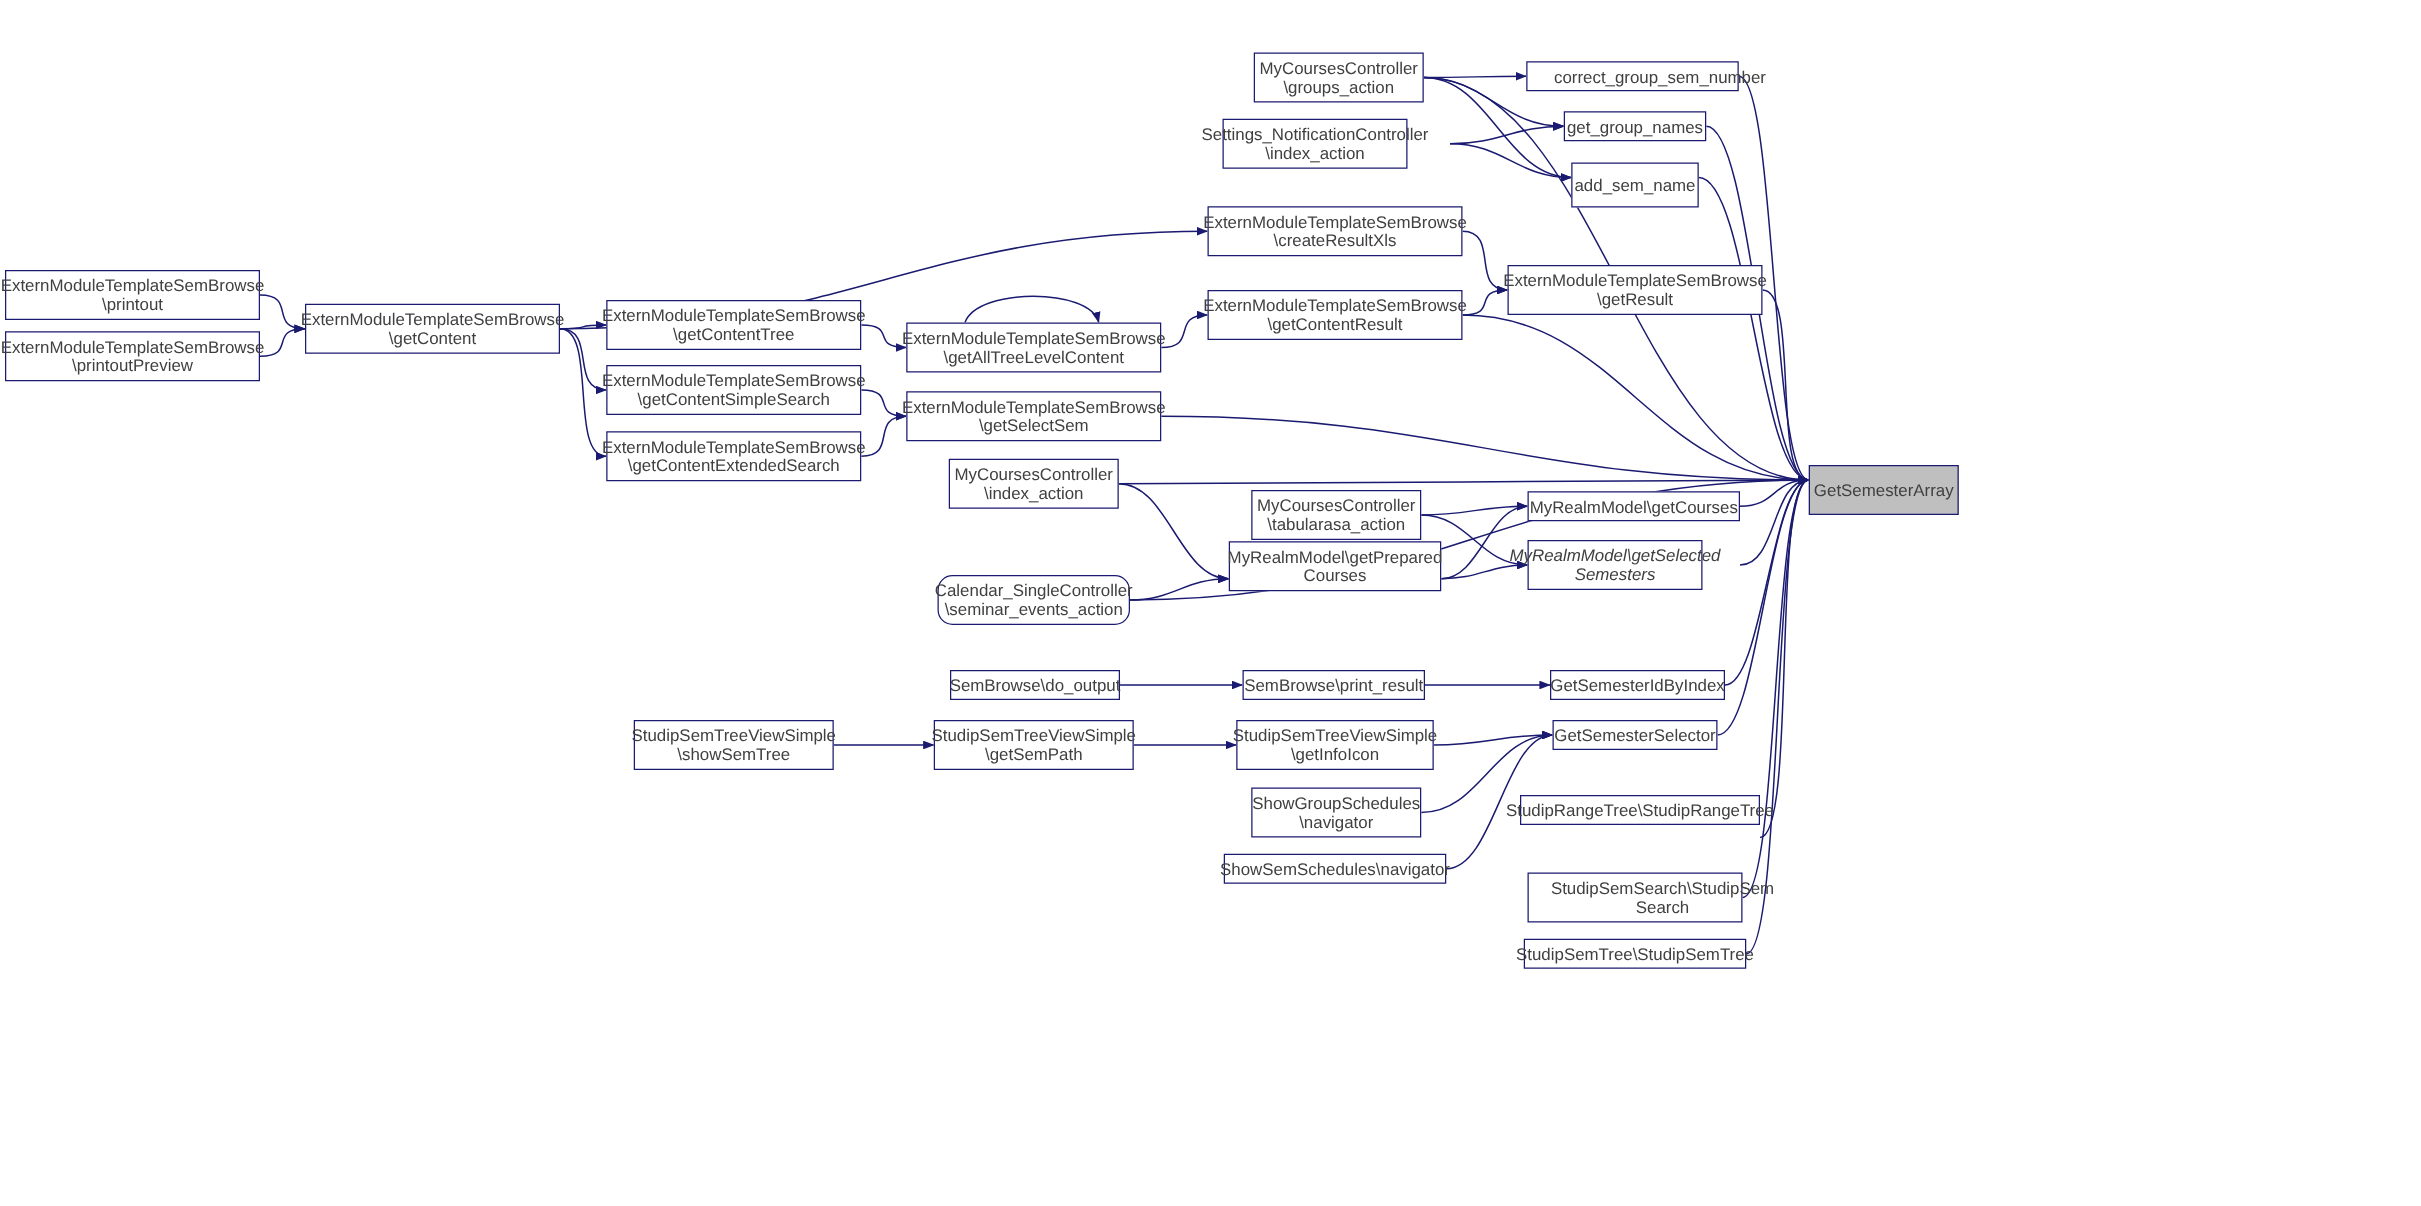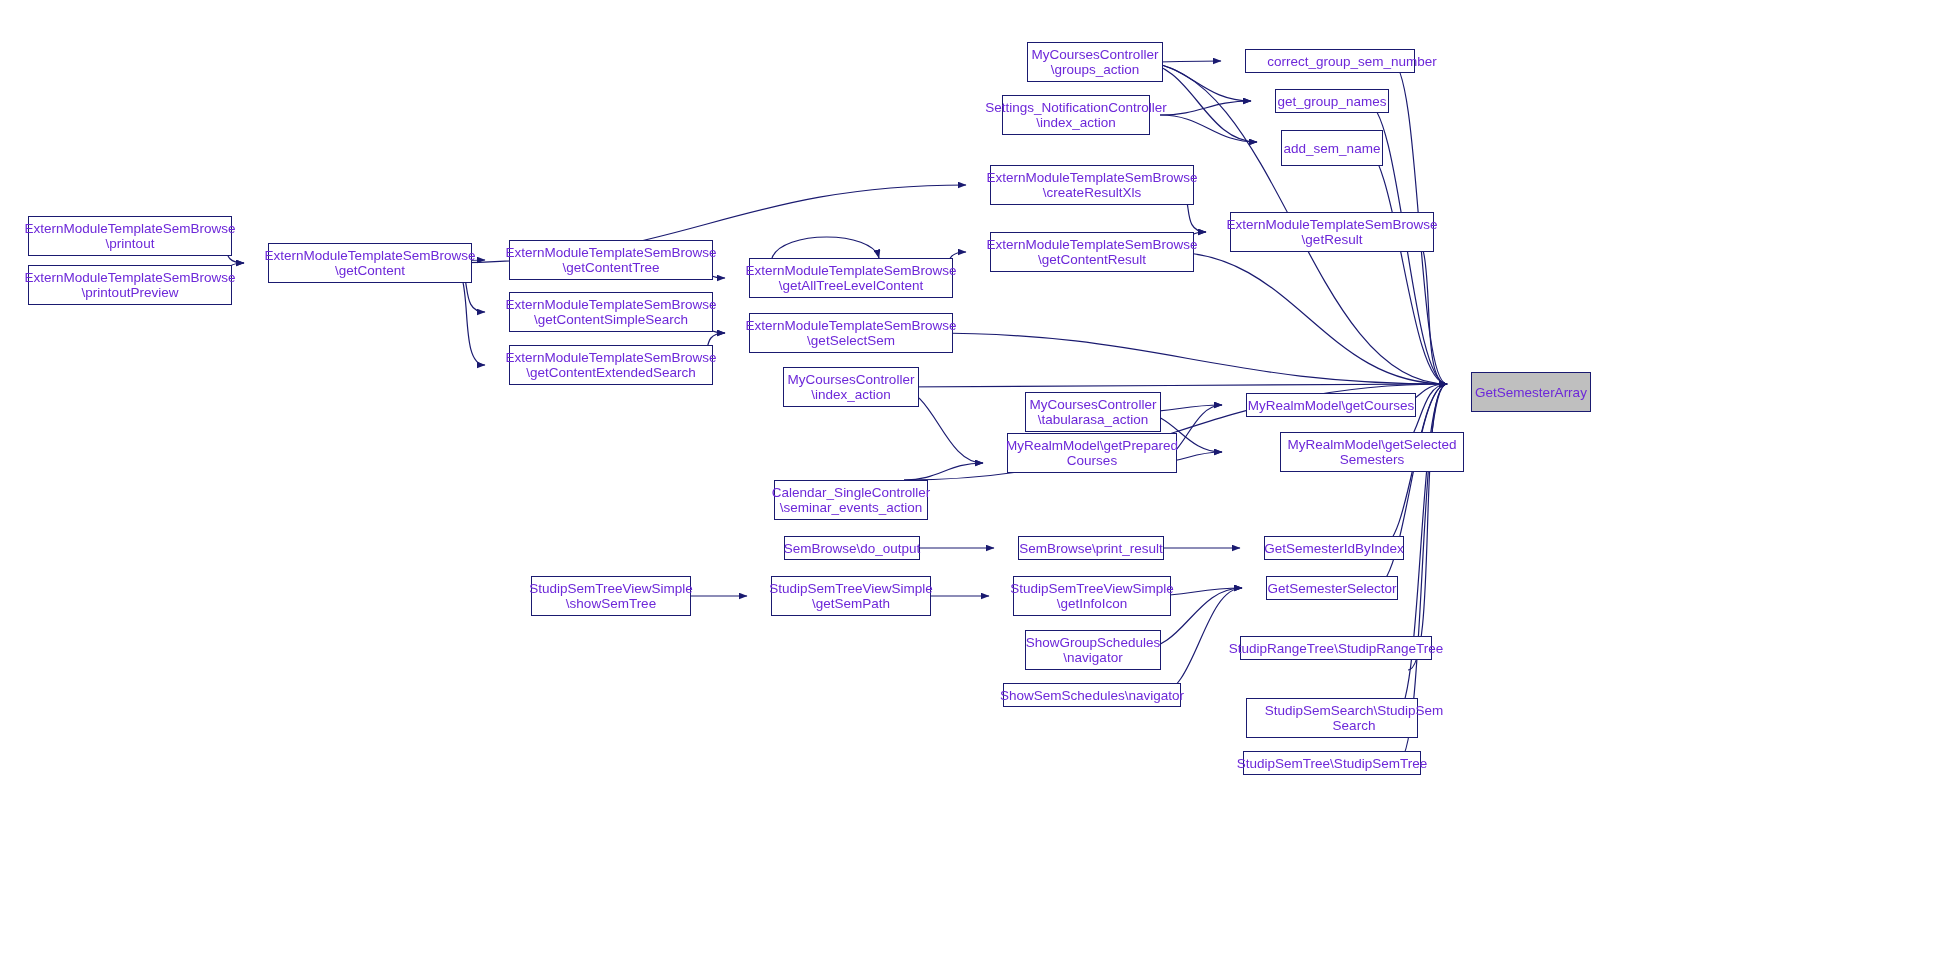--- a/index.html
+++ b/index.html
@@ -21,30 +21,29 @@
     top: 0;
     width: 1937px;
     height: 965px;
     pointer-events: none;
   }
   .node {
     position: absolute;
     box-sizing: border-box;
     border: 1px solid #1a1a70;
     background: #ffffff;
-    color: #6d28d9;
+    color: #404040;
     font-size: 13.5px;
     line-height: 15px;
     text-align: center;
     display: flex;
     align-items: center;
     justify-content: center;
     white-space: pre;
     z-index: 2;
-    margin-left: 24px;
   }
   .node.highlight {
     background: #bfbfbf;
   }
 </style>
 </head>
 <body>
 
 <div id="canvas">
   <svg id="edges" viewBox="0 0 1937 965">
@@ -132,24 +131,24 @@
 \index_action</div>
       <div class="node" style="left: 1221px; top: 49px; width: 170px; height: 24px; padding-left: 44px;">correct_group_sem_number</div>
       <div class="node" style="left: 1251px; top: 89px; width: 114px; height: 24px;">get_group_names</div>
       <div class="node" style="left: 1257px; top: 130px; width: 102px; height: 36px;">add_sem_name</div>
       <div class="node" style="left: 759px; top: 367px; width: 136px; height: 40px;">MyCoursesController
 \index_action</div>
       <div class="node" style="left: 1001px; top: 392px; width: 136px; height: 40px;">MyCoursesController
 \tabularasa_action</div>
       <div class="node" style="left: 983px; top: 433px; width: 170px; height: 40px;">MyRealmModel\getPrepared
 Courses</div>
-      <div class="node" style="left: 750px; top: 480px; width: 154px; height: 40px;">Calendar_SingleController
+      <div class="node" style="left: 750px; top: 460px; width: 154px; height: 40px; border-radius: 12px;">Calendar_SingleController
 \seminar_events_action</div>
       <div class="node" style="left: 1222px; top: 393px; width: 170px; height: 24px;">MyRealmModel\getCourses</div>
-      <div class="node" style="left: 1256px; top: 432px; width: 184px; height: 40px;">MyRealmModel\getSelected
+      <div class="node" style="left: 1222px; top: 432px; width: 140px; height: 40px; font-style: italic;">MyRealmModel\getSelected
 Semesters</div>
       <div class="node" style="left: 760px; top: 536px; width: 136px; height: 24px;">SemBrowse\do_output</div>
       <div class="node" style="left: 994px; top: 536px; width: 146px; height: 24px;">SemBrowse\print_result</div>
       <div class="node" style="left: 1240px; top: 536px; width: 140px; height: 24px;">GetSemesterIdByIndex</div>
       <div class="node" style="left: 507px; top: 576px; width: 160px; height: 40px;">StudipSemTreeViewSimple
 \showSemTree</div>
       <div class="node" style="left: 747px; top: 576px; width: 160px; height: 40px;">StudipSemTreeViewSimple
 \getSemPath</div>
       <div class="node" style="left: 989px; top: 576px; width: 158px; height: 40px;">StudipSemTreeViewSimple
 \getInfoIcon</div>

